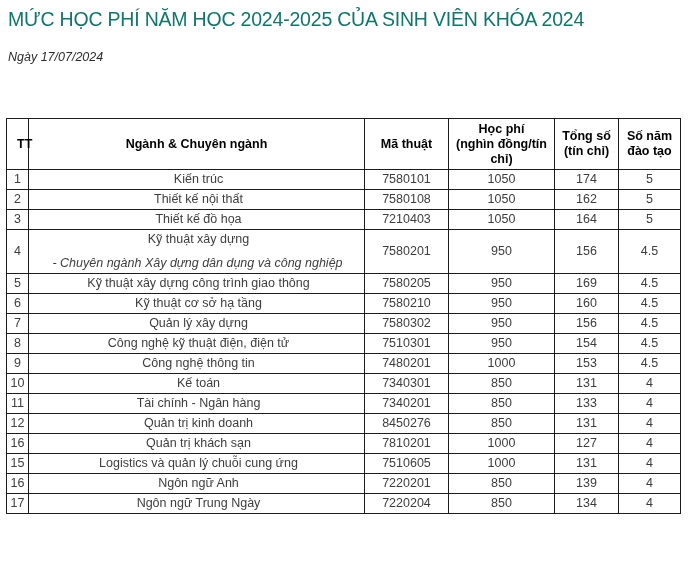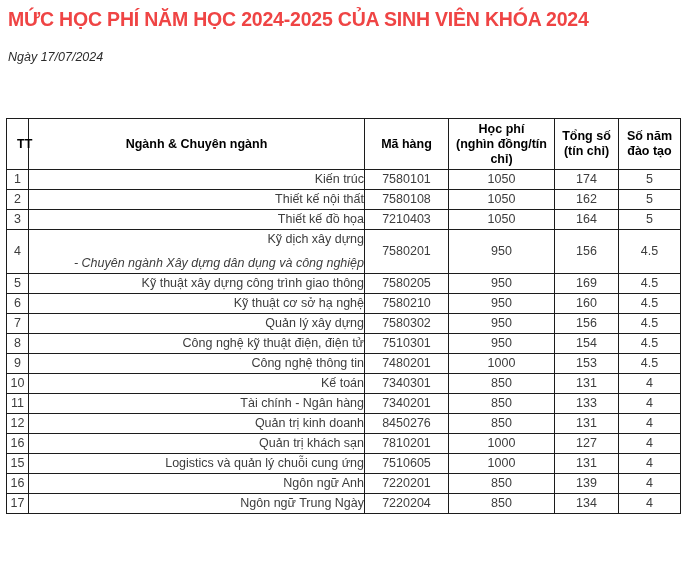--- a/index.html
+++ b/index.html
@@ -19,22 +19,22 @@
     position: relative;
     width: 700px;
     height: 567px;
     box-sizing: border-box;
   }
   .doc-title {
     position: absolute;
     left: 8px;
     top: 8px;
     font-size: 19.5px;
-    font-weight: bold;
-    color: #ef4444;
+    font-weight: normal;
+    color: #0f766e;
     letter-spacing: -0.2px;
     white-space: nowrap;
   }
   .doc-date {
     position: absolute;
     left: 8px;
     top: 50px;
     font-size: 12.5px;
     font-style: italic;
     font-weight: normal;
@@ -79,21 +79,21 @@
   .col-fee   { width: 106px; }
   .col-total { width: 64px;  }
   .col-years { width: 62px;  }
 
   td.c-tt {
     text-align: center;
     color: #4a4a4a;
     font-size: 12.5px;
   }
   td.c-name {
-    text-align: right;
+    text-align: center;
     padding-left: 4px;
     color: #2e2e2e;
   }
   td.c-code,
   td.c-fee,
   td.c-total,
   td.c-years {
     text-align: center;
     color: #3d3d3d;
   }
@@ -127,21 +127,21 @@
       <col class="col-name">
       <col class="col-code">
       <col class="col-fee">
       <col class="col-total">
       <col class="col-years">
     </colgroup>
     <thead>
       <tr>
         <th class="th-tt">TT</th>
         <th>Ngành  &amp; Chuyên ngành</th>
-        <th>Mã hàng</th>
+        <th>Mã thuật</th>
         <th>
           <span>Học phí</span>
           <br>
           <span>(nghìn đồng/tín chỉ)</span>
         </th>
         <th>
           <span>Tổng số</span>
           <br>
           <span>(tín chỉ)</span>
         </th>
@@ -173,39 +173,39 @@
           <td class="c-tt">3</td>
           <td class="c-name">Thiết kế đồ họa</td>
           <td class="c-code">7210403</td>
           <td class="c-fee">1050</td>
           <td class="c-total">164</td>
           <td class="c-years">5</td>
         </tr>
         <tr>
           <td class="c-tt tall">4</td>
           <td class="c-name tall">
-            <span class="name-main">Kỹ dịch xây dựng</span>
+            <span class="name-main">Kỹ thuật xây dựng</span>
             <span class="name-sub">- Chuyên ngành Xây dựng dân dụng và công nghiệp</span>
           </td>
           <td class="c-code tall">7580201</td>
           <td class="c-fee tall">950</td>
           <td class="c-total tall">156</td>
           <td class="c-years tall">4.5</td>
         </tr>
         <tr>
           <td class="c-tt">5</td>
           <td class="c-name">Kỹ thuật xây dựng công trình giao thông</td>
           <td class="c-code">7580205</td>
           <td class="c-fee">950</td>
           <td class="c-total">169</td>
           <td class="c-years">4.5</td>
         </tr>
         <tr>
           <td class="c-tt">6</td>
-          <td class="c-name">Kỹ thuật cơ sở hạ nghệ</td>
+          <td class="c-name">Kỹ thuật cơ sở hạ tầng</td>
           <td class="c-code">7580210</td>
           <td class="c-fee">950</td>
           <td class="c-total">160</td>
           <td class="c-years">4.5</td>
         </tr>
         <tr>
           <td class="c-tt">7</td>
           <td class="c-name">Quản lý xây dựng</td>
           <td class="c-code">7580302</td>
           <td class="c-fee">950</td>

